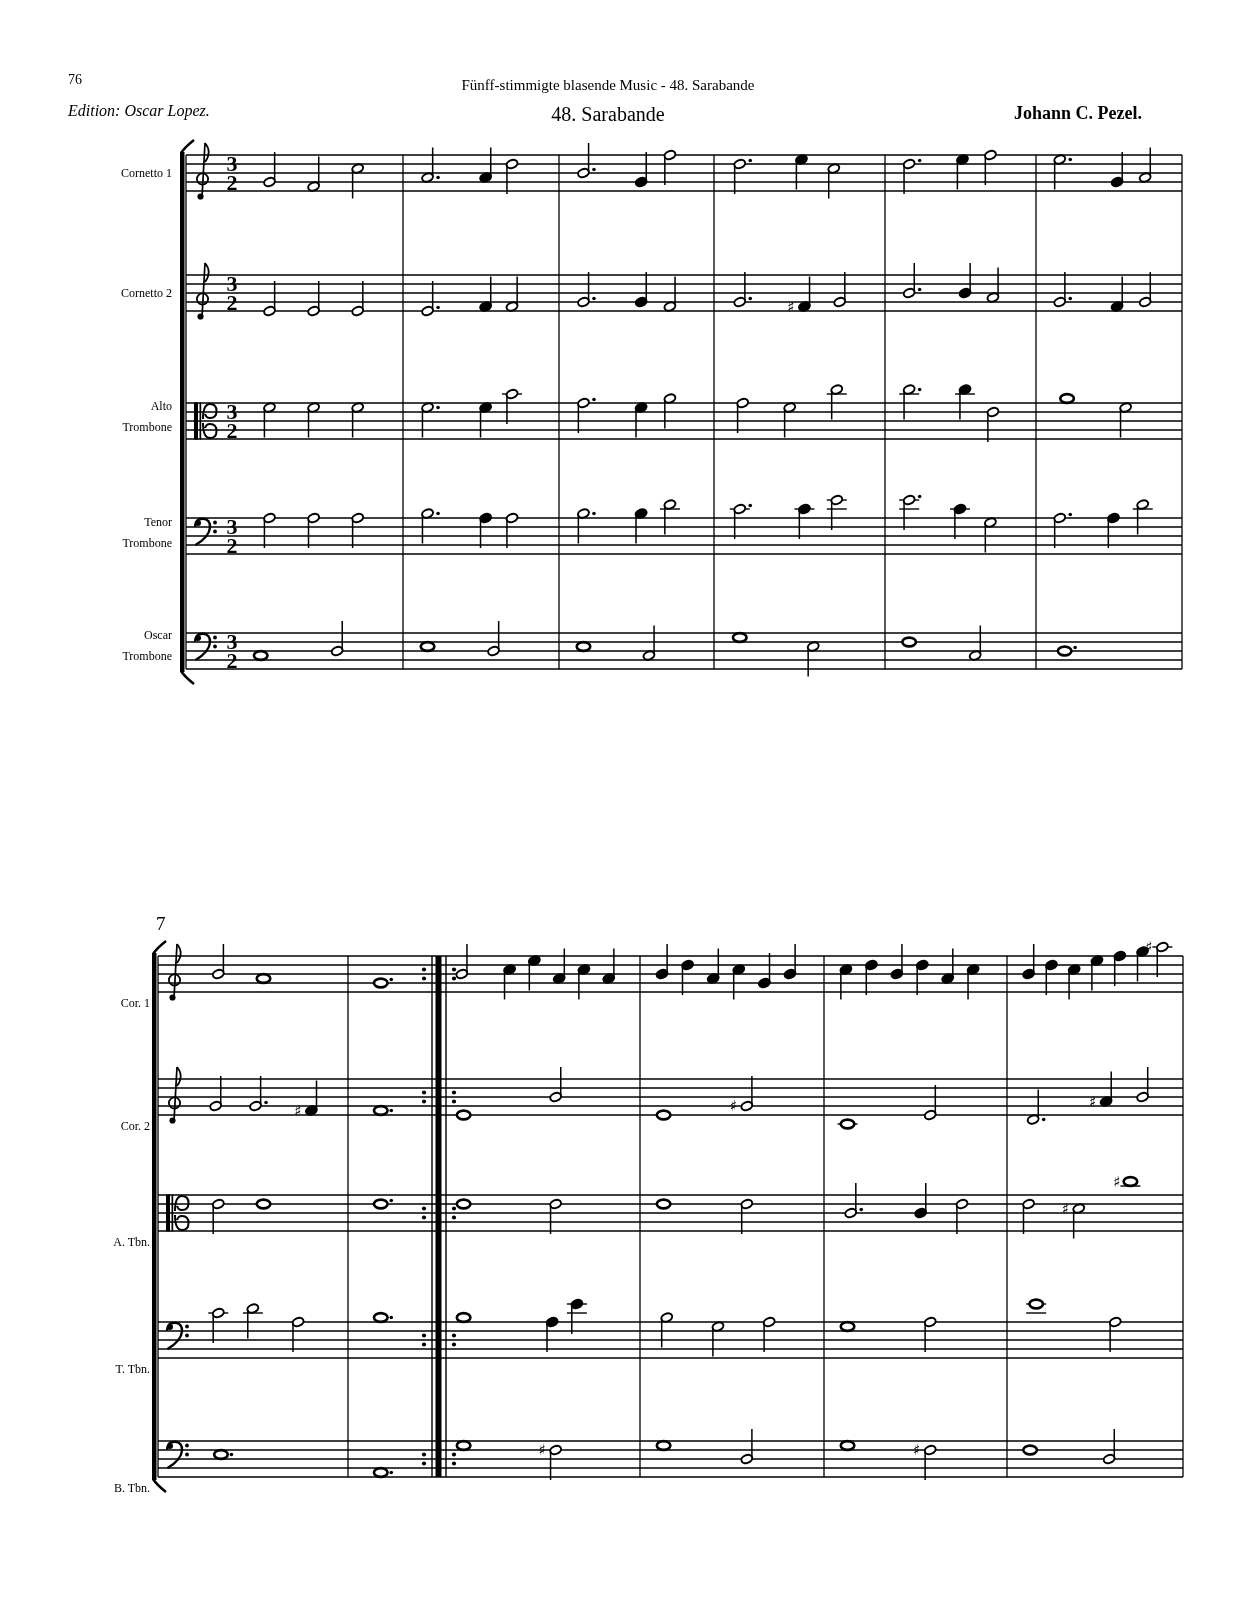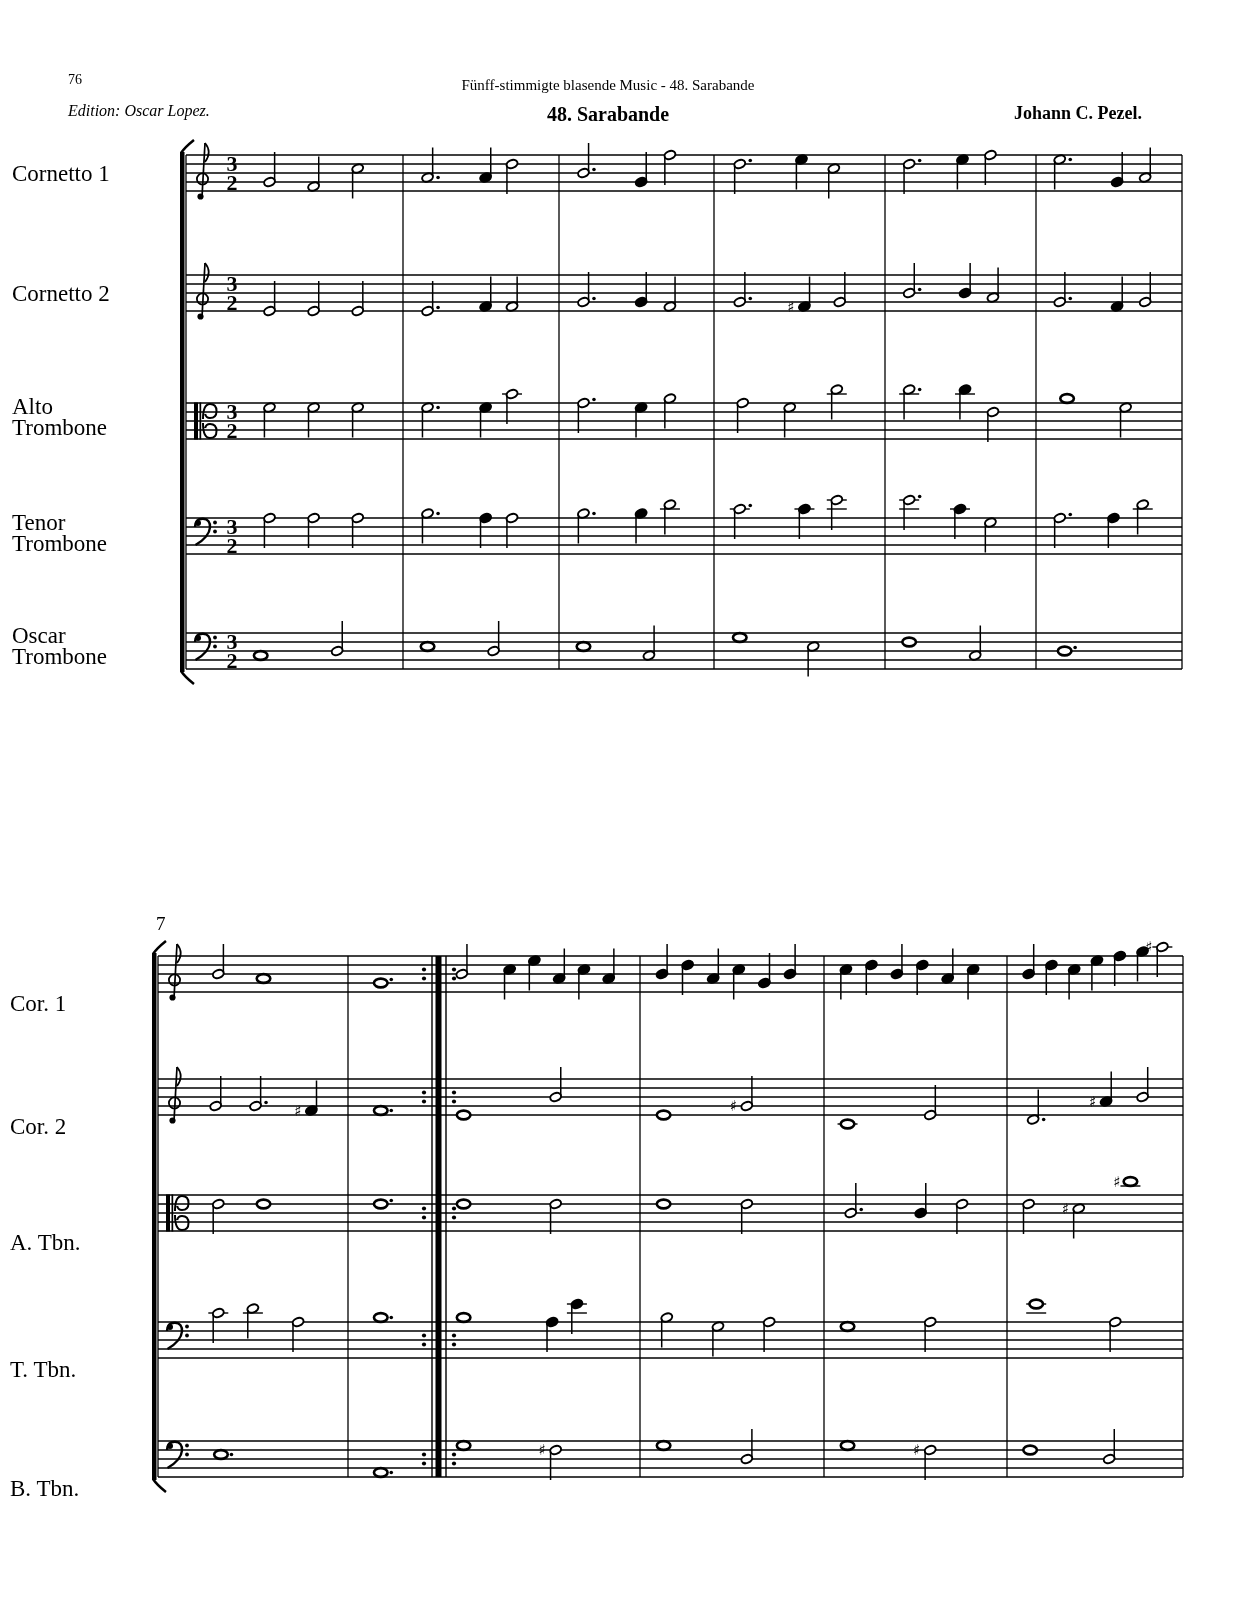--- a/index.html
+++ b/index.html
@@ -10,25 +10,25 @@
     font-family:"Liberation Serif", serif;
     color:#000;
     overflow:hidden;
     margin:0 auto;
   }
   #score-canvas{position:absolute;left:0;top:0;}
   .txt{position:absolute;white-space:nowrap;}
   .page-number{left:68px;top:72px;font-size:14px;}
   .running-title{left:0;top:77px;width:1216px;text-align:center;font-size:15px;}
   .edition{left:68px;top:102px;font-size:16px;font-weight:normal;font-style:italic;}
-  .piece-title{left:0;top:103px;width:1216px;text-align:center;font-size:20px;font-weight:bold;}
+  .piece-title{left:0;top:103px;width:1216px;text-align:center;font-size:20px;font-weight:normal;}
   .composer{right:94px;top:103px;font-size:18px;font-weight:bold;}
   .measure-number{left:156px;top:913px;font-size:19px;}
   .staff-label{
-    position:absolute;text-align:left;font-size:23px;line-height:21px;
+    position:absolute;text-align:right;font-size:12px;line-height:21px;
   }
   .staff-label span{display:block;}
   .sys1{left:12px;width:160px;}
   .sys2{left:10px;width:140px;margin-top:29px;}
 </style>
 </head>
 <body>
 
 <div id="page">
 

